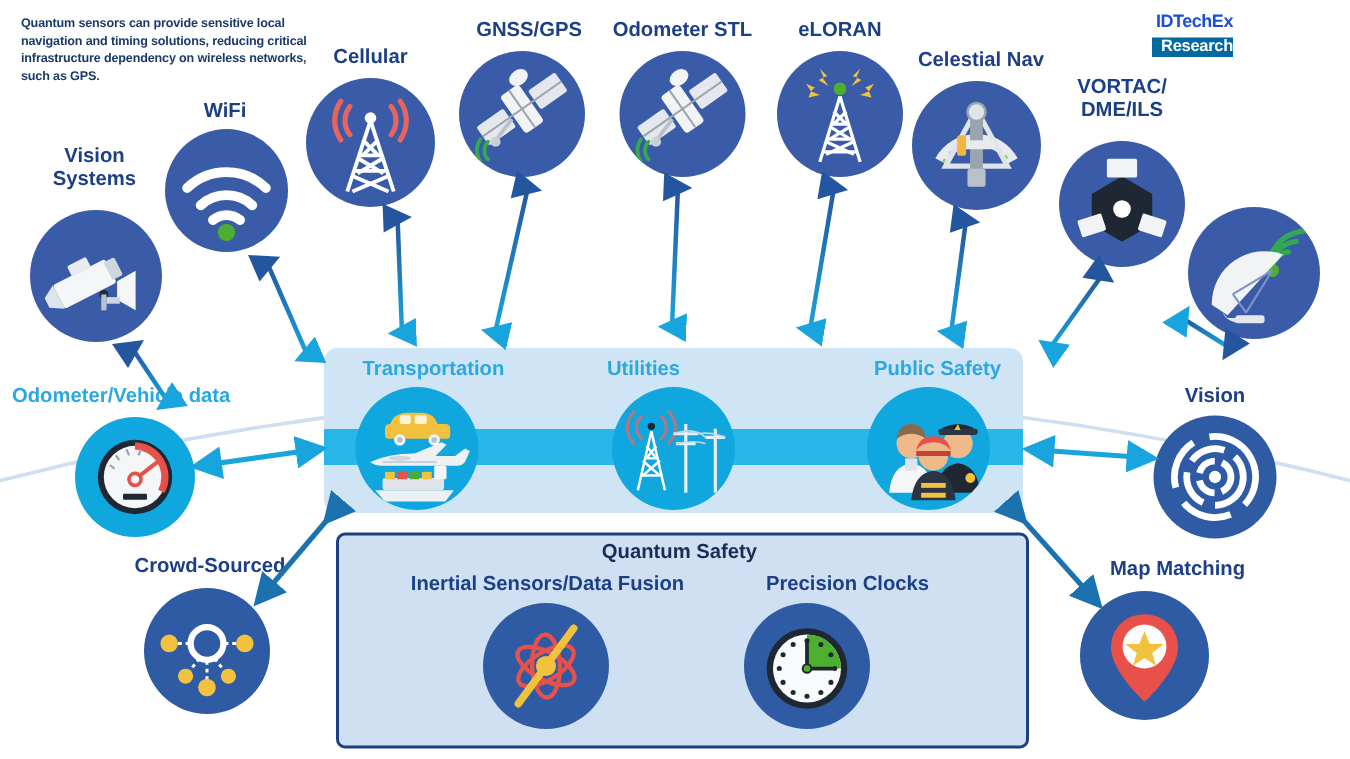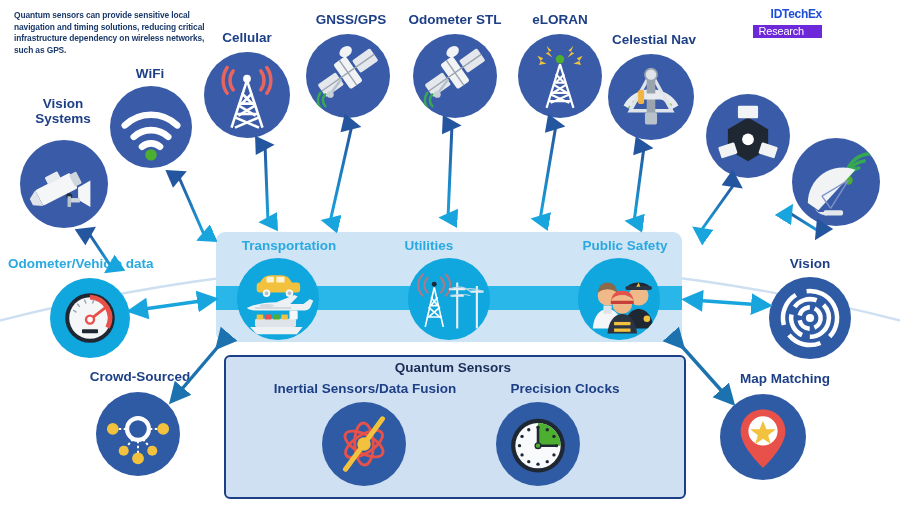--- a/index.html
+++ b/index.html
@@ -17,22 +17,22 @@
   #intro{
     left:14px;top:10px;width:200px;
     font-size:8.4px;line-height:11.6px;
     color:#1b3a6b;font-weight:bold;
     letter-spacing:-0.1px;
   }
 
   
   #logo{right:8px;top:8px;width:72px;text-align:right;}
   #logo .lg1{font-size:12px;font-weight:bold;color:#1d4ed8;letter-spacing:-0.3px;line-height:13px;}
-  #logo .lg2{background:#6d28d9;color:#ffffff;font-size:11px;font-weight:normal;
-             display:inline-block;padding:0px 18px 1px 6px;letter-spacing:-0.2px;margin-top:1px;}
+  #logo .lg2{background:#0369a1;color:#ffffff;font-size:11px;font-weight:bold;
+             display:inline-block;padding:0px 0 1px 6px;letter-spacing:-0.2px;margin-top:1px;}
 
   
   .nlabel{
     font-size:13.5px;font-weight:bold;color:#1d3f86;
     text-align:center;line-height:15px;white-space:nowrap;
   }
   .nlabel.cyan{color:#2aa9e0;}
 
   
   .circ{border-radius:50%;overflow:hidden;}
@@ -140,21 +140,21 @@
         <path d="M44 48 L56 60"></path>
           <path d="M56 48 L44 60"></path>
         <path d="M40 62 L60 74"></path>
           <path d="M60 62 L40 74"></path>
         <path d="M36 76 L64 88"></path>
           <path d="M64 76 L36 88"></path>
       </g>
     </svg>
   </div>
 
-  <div class="abs nlabel" style="left:301px;top:12px;width:100px;">GNSS/GPS</div>
+  <div class="abs nlabel" style="left:288px;top:12px;width:100px;text-align:right;">GNSS/GPS</div>
   <div class="abs circ navy" style="left:306px;top:34px;width:84px;height:84px;">
     <svg viewBox="0 0 100 100">
       <g transform="translate(50,46) rotate(-35)">
         <rect x="-9" y="-18" width="18" height="36" rx="3" fill="#f1f3f5"></rect>
         <rect x="-38" y="-9" width="26" height="18" rx="2" fill="#e4e8ec"></rect>
         <rect x="12" y="-9" width="26" height="18" rx="2" fill="#e4e8ec"></rect>
         <line x1="-38" y1="0" x2="38" y2="0" stroke="#9aa4ae" stroke-width="1.6"></line>
         <line x1="0" y1="-18" x2="0" y2="18" stroke="#9aa4ae" stroke-width="1.6"></line>
         <ellipse cx="12" cy="-22" rx="8" ry="6" fill="#f1f3f5"></ellipse>
       </g>
@@ -220,20 +220,24 @@
       <path d="M24 63 A30 30 0 0 1 76 63" fill="none" stroke="#8fd05a" stroke-width="2" stroke-dasharray="3 5"></path>
       <polygon points="50,22 26,66 74,66" fill="none" stroke="#dfe4ea" stroke-width="4"></polygon>
       <rect x="45" y="26" width="10" height="52" fill="#9aa4ae"></rect>
       <rect x="43" y="68" width="14" height="14" rx="2" fill="#b9c2cb"></rect>
       <circle cx="50" cy="24" r="7" fill="#dfe4ea" stroke="#9aa4ae" stroke-width="2"></circle>
       <rect x="36" y="46" width="28" height="7" rx="2" fill="#e7eaee"></rect>
       <rect x="35" y="42" width="7" height="16" rx="2" fill="#f2b544"></rect>
     </svg>
   </div>
 
+  <div class="abs nlabel" style="left:700px;top:50px;width:96px;">
+    <div>VORTAC/</div>
+    <div>DME/ILS</div>
+  </div>
   <div class="abs circ navy" style="left:706px;top:94px;width:84px;height:84px;">
     <svg viewBox="0 0 100 100">
       <polygon points="50,28 74,42 74,66 50,80 26,66 26,42" fill="#1f2733"></polygon>
       <circle cx="50" cy="54" r="7" fill="#ffffff"></circle>
       <rect x="38" y="14" width="24" height="15" rx="1.5" fill="#f1f3f5"></rect>
       <rect x="16" y="60" width="20" height="14" rx="1.5" fill="#f1f3f5" transform="rotate(-18 26 67)"></rect>
       <rect x="64" y="60" width="20" height="14" rx="1.5" fill="#f1f3f5" transform="rotate(18 74 67)"></rect>
     </svg>
   </div>
 
@@ -408,21 +412,21 @@
         <circle cx="54" cy="56" r="12" fill="#f0b98a"></circle>
         <path d="M40 52 q2 -12 14 -12 q12 0 14 12 q-4 -7 -14 -7 q-10 0 -14 7" fill="#e8504a"></path>
         <path d="M40 52 h28 v4 H40 Z" fill="#c73f3a"></path>
         <rect x="44" y="78" width="20" height="4" fill="#f2c13d"></rect>
         <rect x="44" y="86" width="20" height="4" fill="#f2c13d"></rect>
       </g>
     </svg>
   </div>
 
   <div class="abs" id="qbox"></div>
-  <div class="abs" id="qtitle">Quantum Sensors</div>
+  <div class="abs" id="qtitle">Quantum Safety</div>
 
   <div class="abs qsub" style="left:260px;top:381px;width:210px;">Inertial Sensors/Data Fusion</div>
   <div class="abs circ mid" style="left:322px;top:402px;width:84px;height:84px;">
     <svg viewBox="0 0 100 100">
       <g fill="none" stroke="#e8504a" stroke-width="3.4">
         <ellipse cx="50" cy="50" rx="25" ry="11" transform="rotate(28 50 50)"></ellipse>
         <ellipse cx="50" cy="50" rx="25" ry="11" transform="rotate(88 50 50)"></ellipse>
         <ellipse cx="50" cy="50" rx="25" ry="11" transform="rotate(-32 50 50)"></ellipse>
       </g>
       <line x1="28" y1="80" x2="72" y2="20" stroke="#f2c13d" stroke-width="6" stroke-linecap="round"></line>

